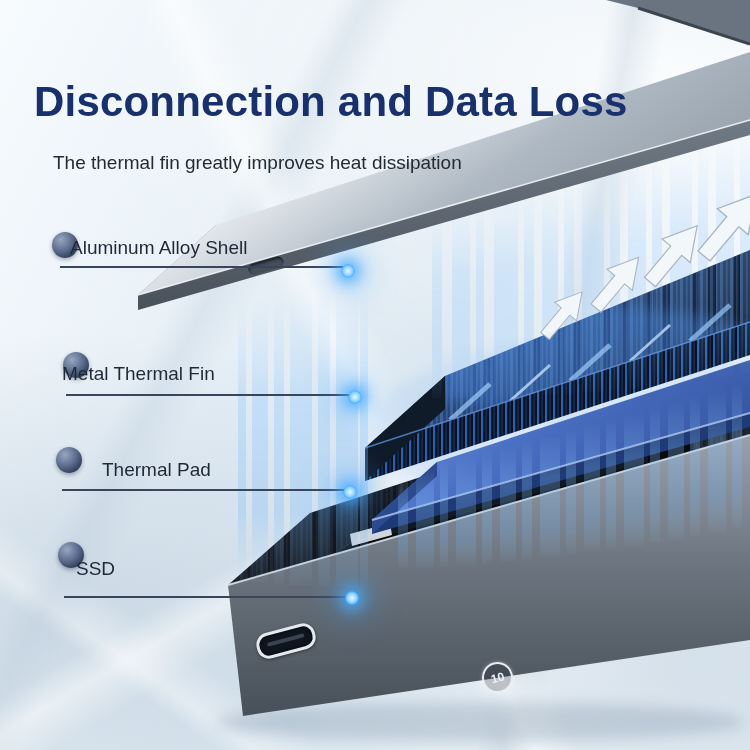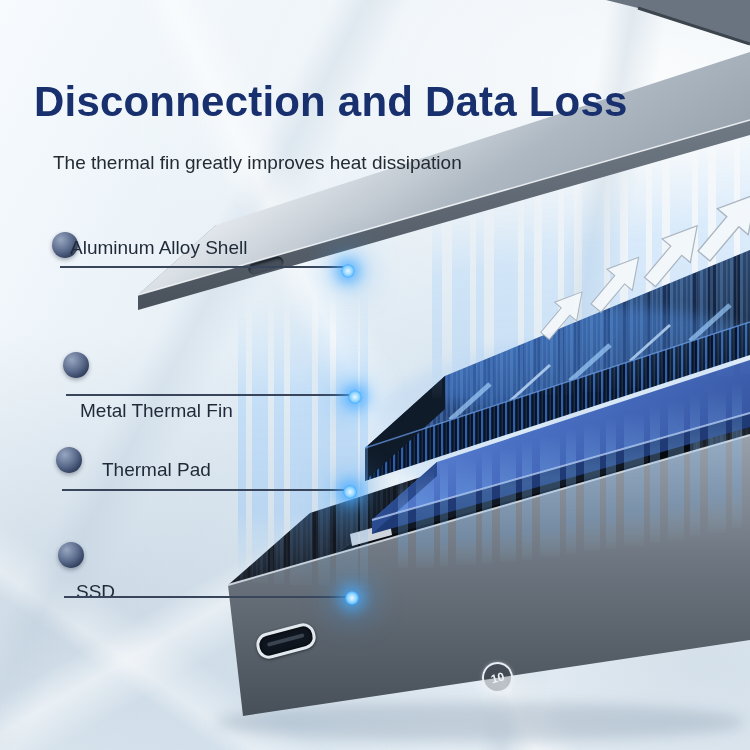--- a/index.html
+++ b/index.html
@@ -252,26 +252,26 @@
   <p class="subtitle">
     <span>The thermal fin greatly improves heat dissipation</span><br>
   </p>
 
   <span class="sphere" style="left:52px;top:232px;"></span>
   <span class="callout-text" style="left:70px;top:237px;">Aluminum Alloy Shell</span>
   <div class="leader" style="left:60px;top:266px;width:286px;"></div>
   <div class="glow-dot" style="left:341px;top:264px;"></div>
 
   <span class="sphere" style="left:63px;top:352px;"></span>
-  <span class="callout-text" style="left:80px;top:363px;margin-top:37px;">Metal Thermal Fin</span>
+  <span class="callout-text" style="left:62px;top:363px;">Metal Thermal Fin</span>
   <div class="leader" style="left:66px;top:394px;width:288px;"></div>
   <div class="glow-dot" style="left:348px;top:390px;"></div>
 
   <span class="sphere" style="left:56px;top:447px;"></span>
   <span class="callout-text" style="left:74px;top:459px;margin-left:28px;">Thermal Pad</span>
   <div class="leader" style="left:62px;top:489px;width:286px;"></div>
   <div class="glow-dot" style="left:343px;top:485px;"></div>
 
   <span class="sphere" style="left:58px;top:542px;"></span>
-  <span class="callout-text" style="left:76px;top:581px;">SSD</span>
+  <span class="callout-text" style="left:76px;top:558px;">SSD</span>
   <div class="leader" style="left:64px;top:596px;width:286px;"></div>
   <div class="glow-dot" style="left:345px;top:591px;"></div>
 </div>
 
 </body></html>

